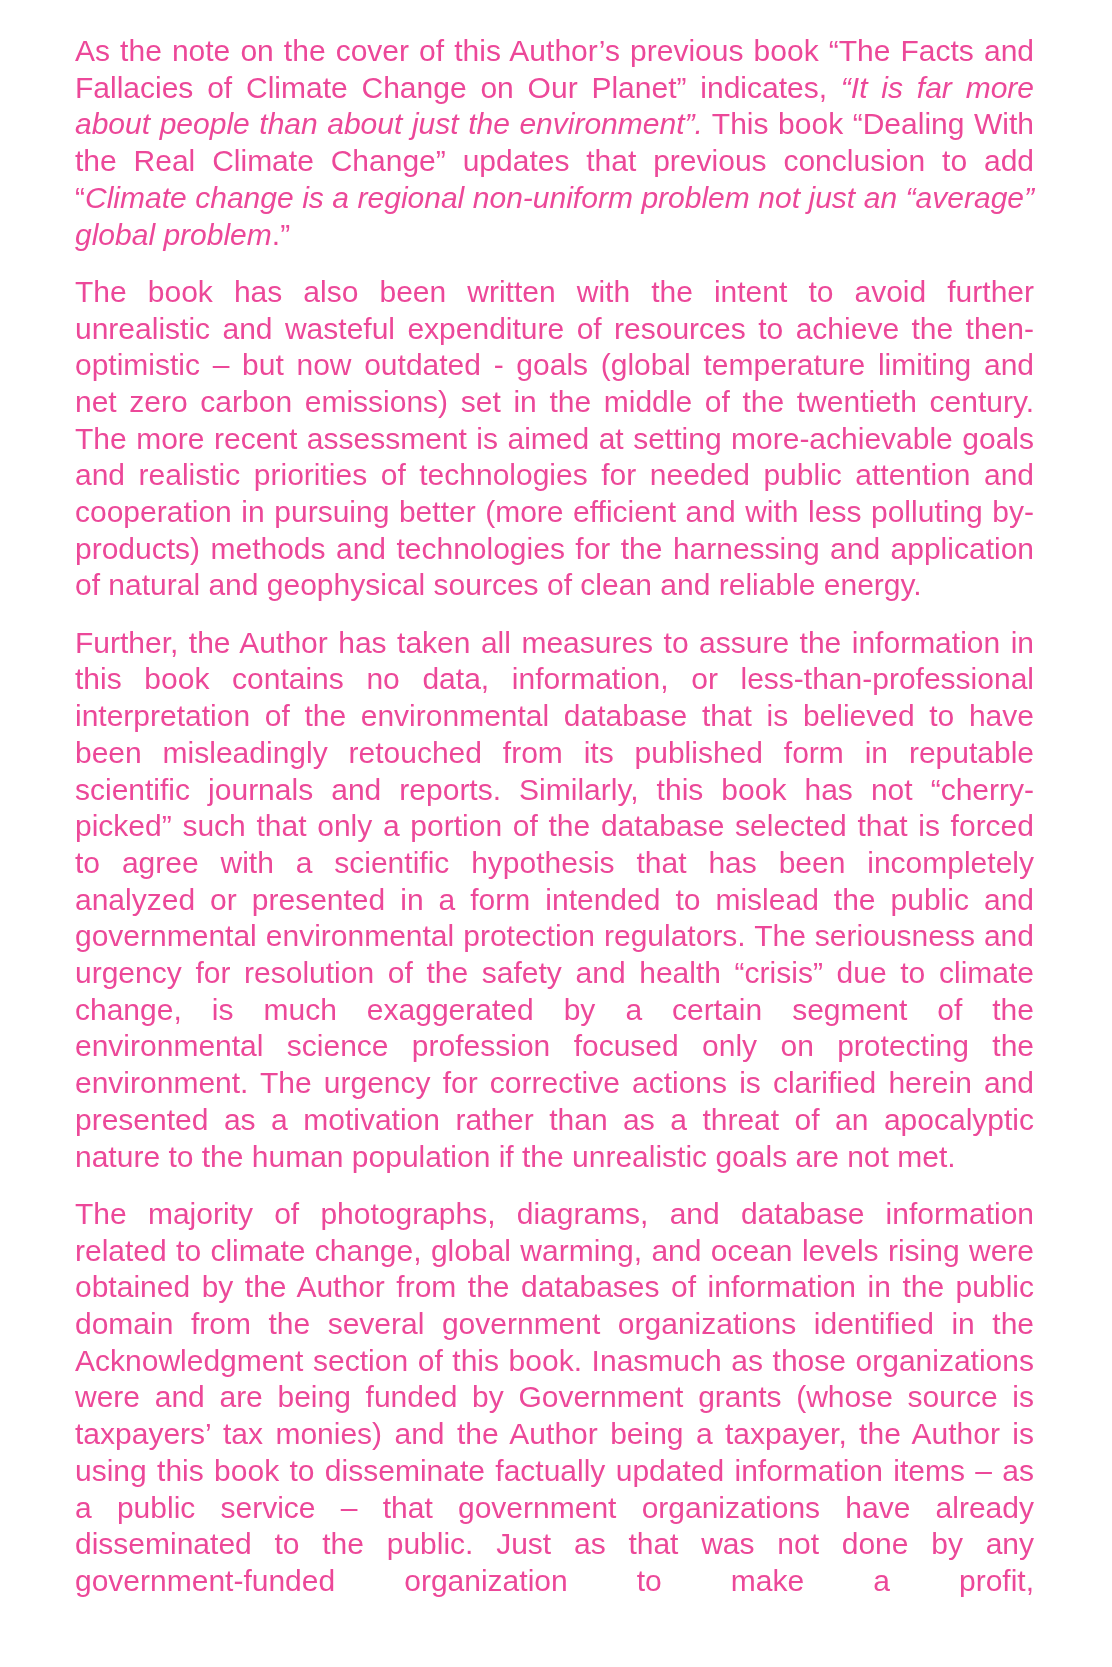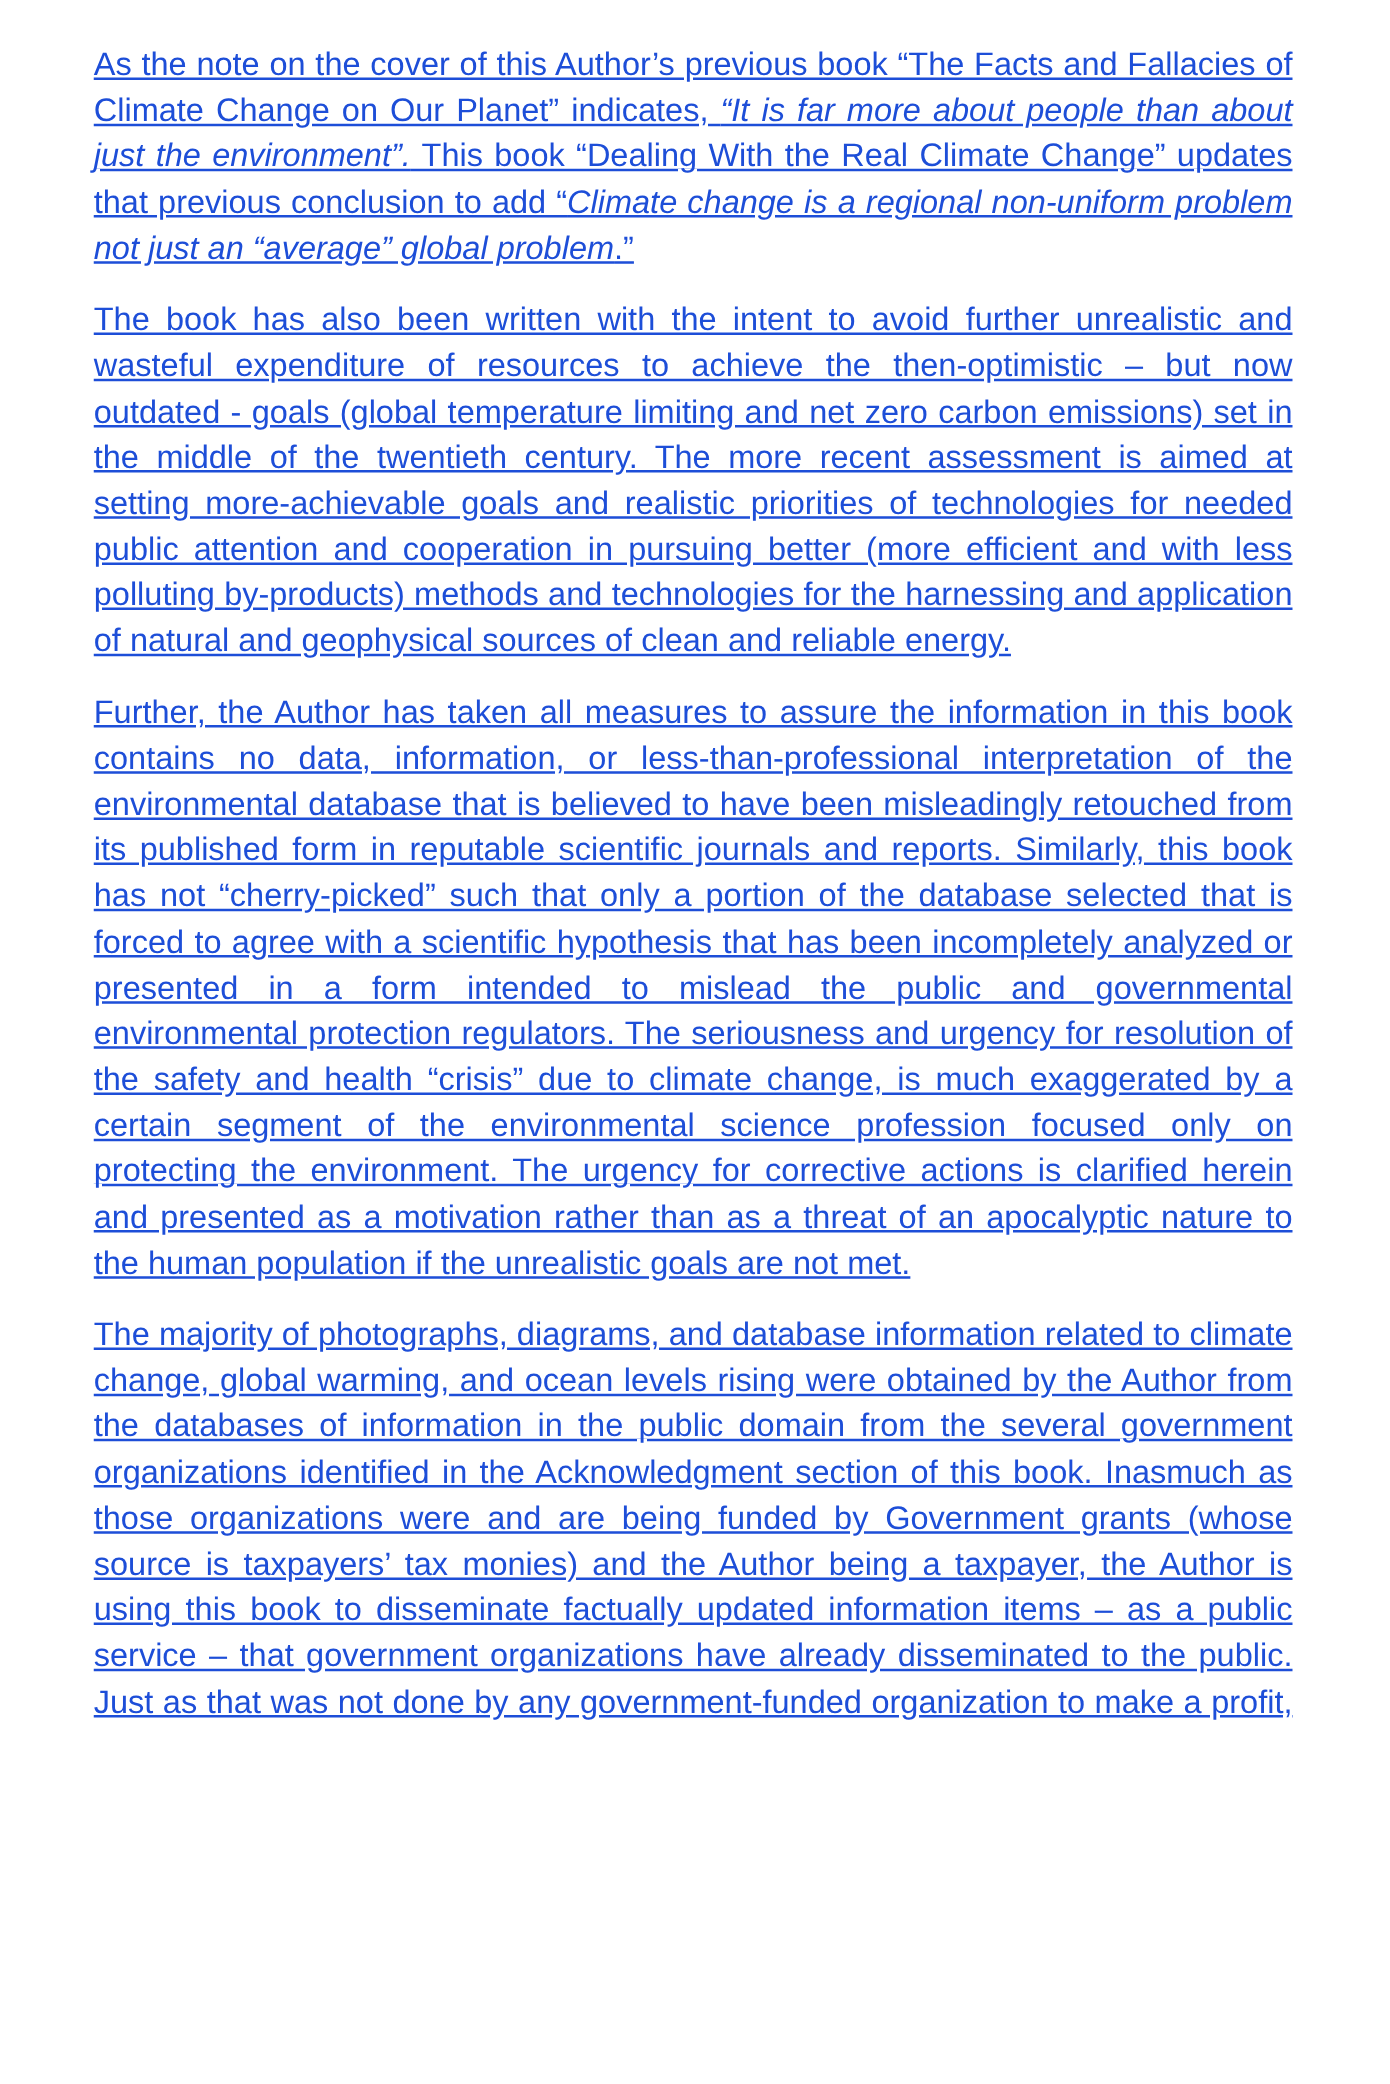--- a/index.html
+++ b/index.html
@@ -12,24 +12,23 @@
       height: 1667px;
       overflow: hidden;
       position: relative;
     }
     .page {
       position: absolute;
       left: 75px;
       top: 33px;
       width: 959px;
       font-family: "Liberation Sans", sans-serif;
-      font-size: 26px;
+      font-size: 30px;
       line-height: 36.7px;
-      color: #1d4ed8;
-      text-decoration: underline;
+      color: #ec4899;
     }
     .para {
       margin: 0 0 20.6px 0;
       text-align: justify;
       hyphens: none;
     }
     .para.continues {
       text-align-last: justify;
     }
     .it {

